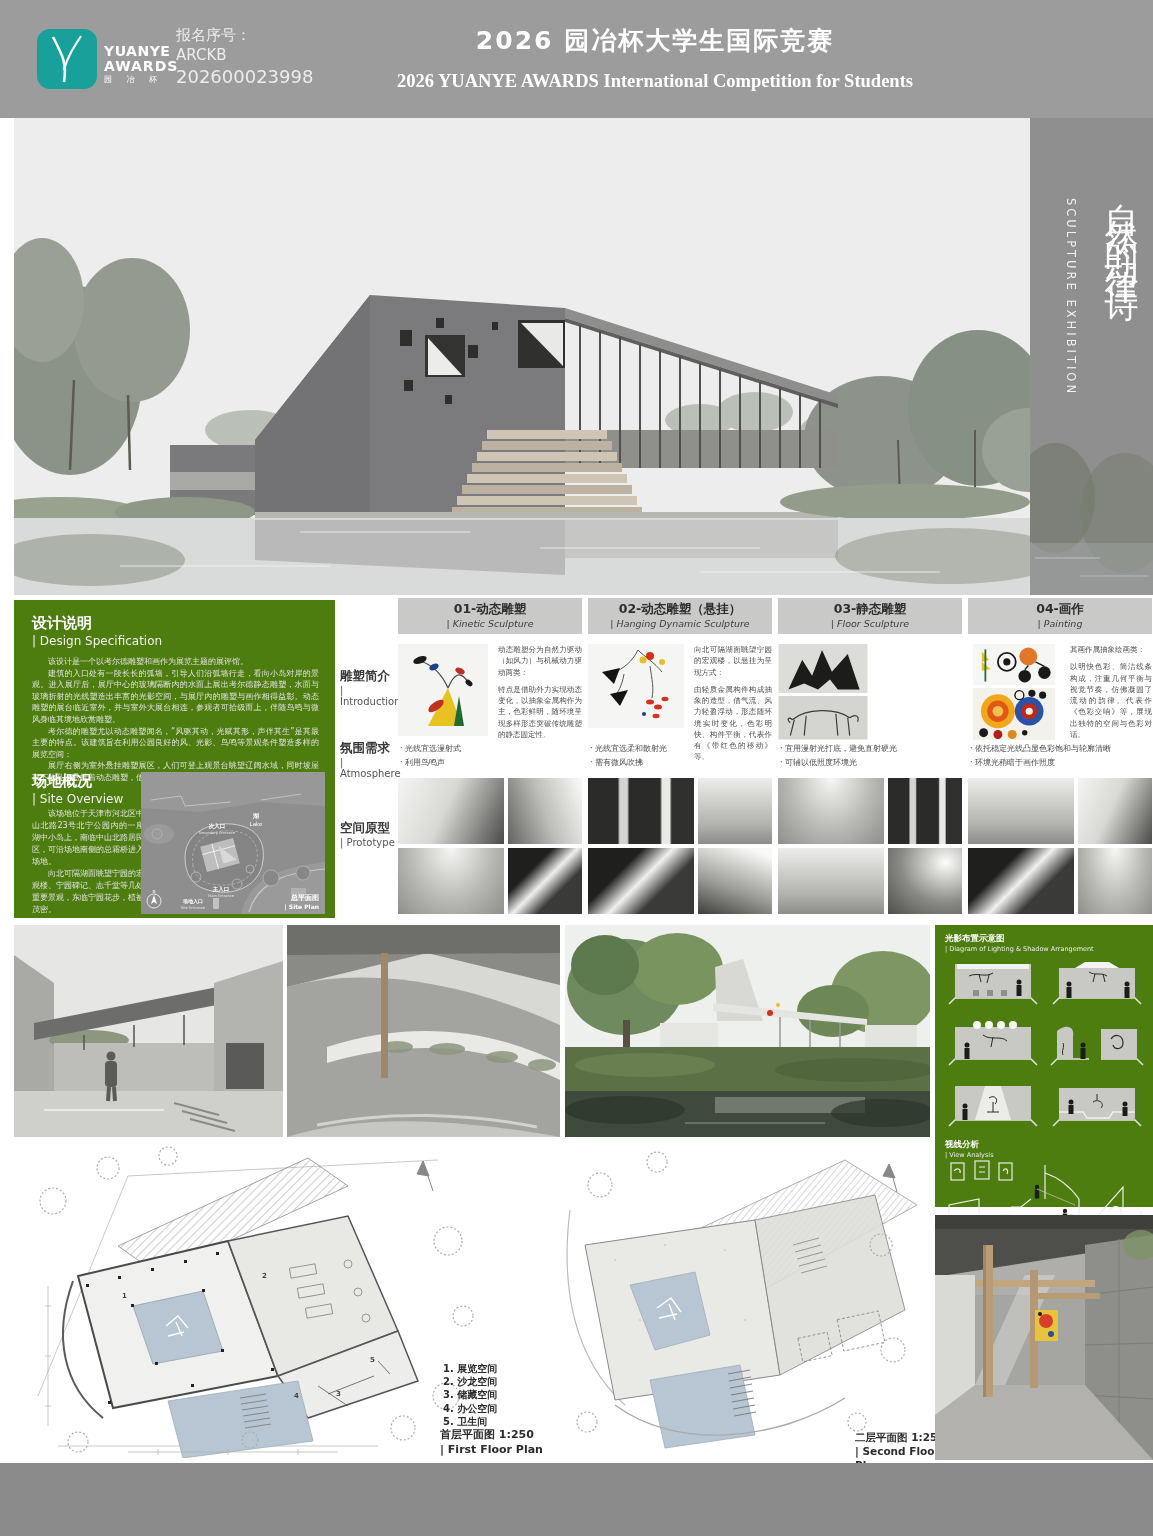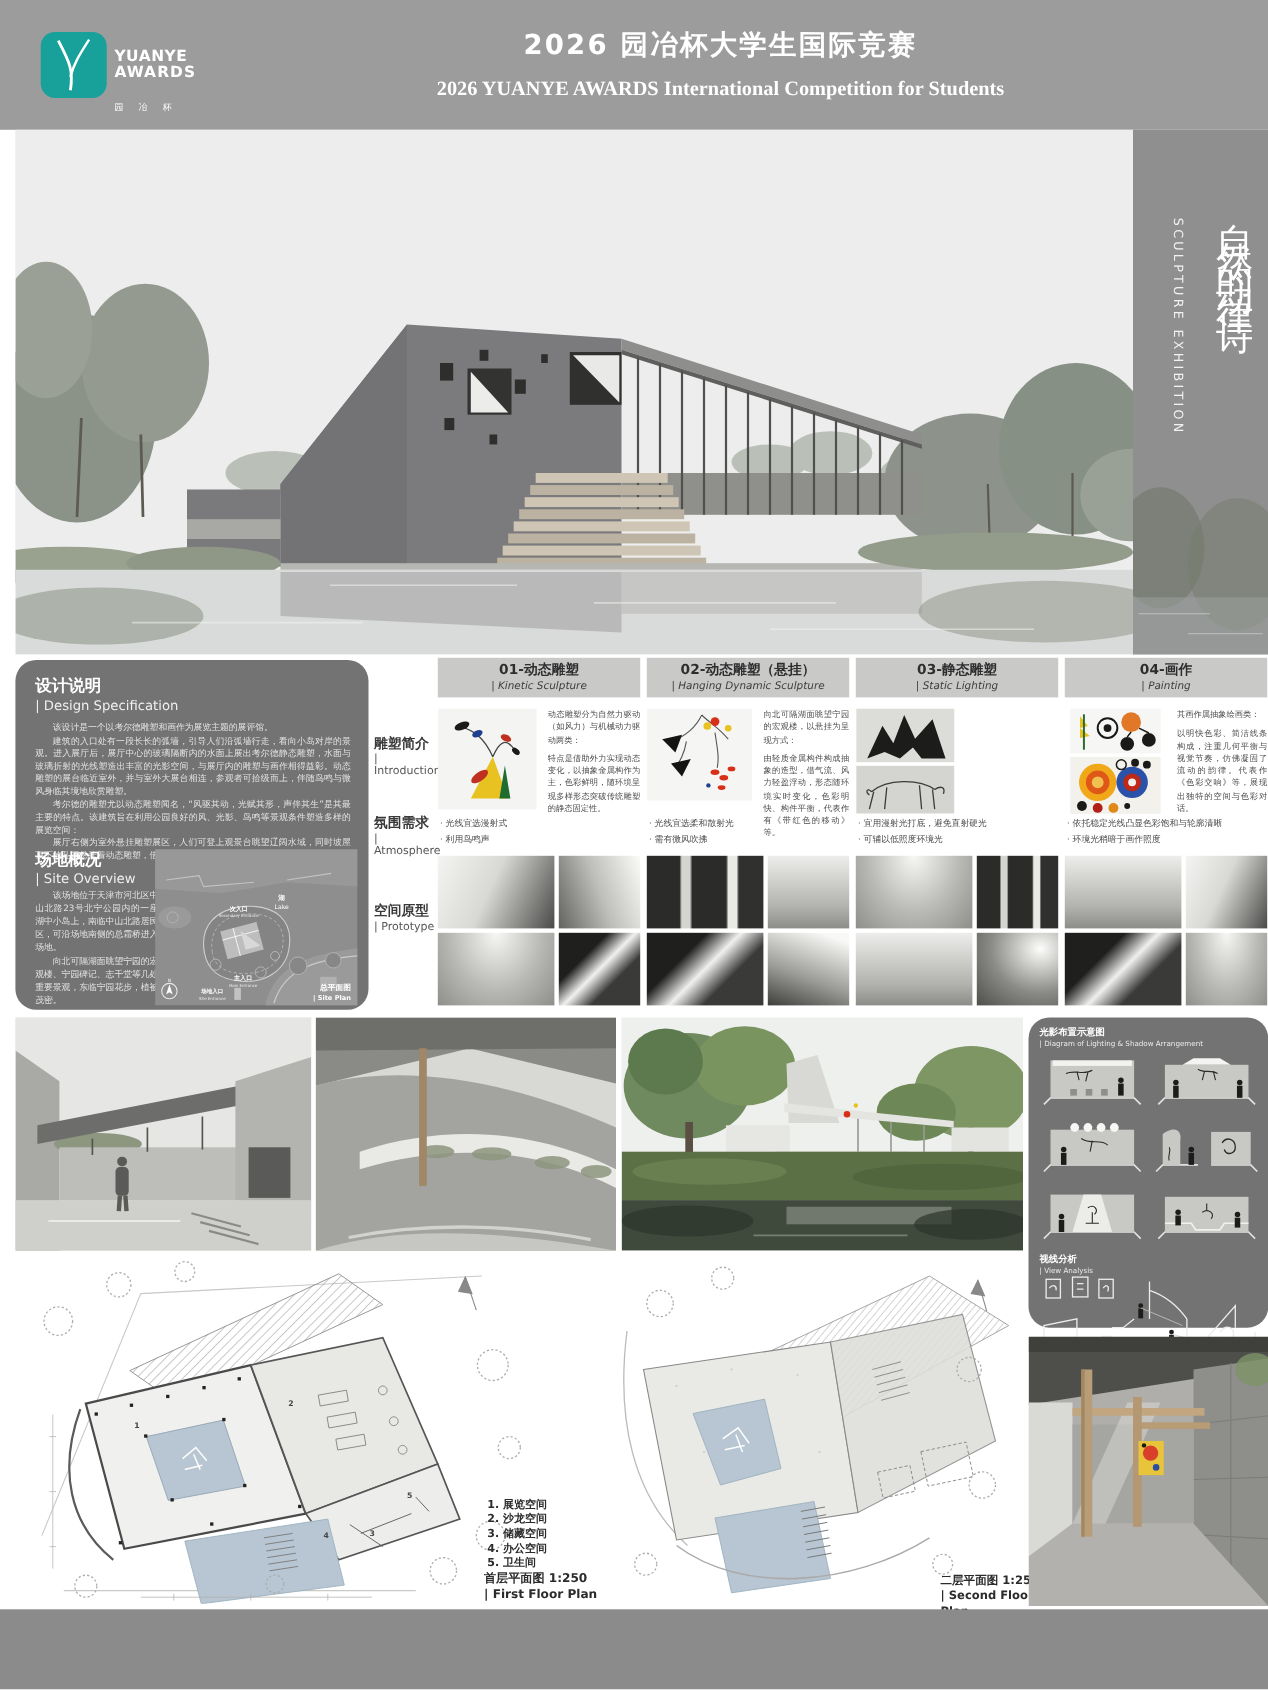--- a/index.html
+++ b/index.html
@@ -6,39 +6,39 @@
   .poster{position:relative;width:1153px;height:1536px;background:#ffffff;overflow:hidden;
     font-family:"DejaVu Sans","Liberation Sans",sans-serif;color:#333;}
   .abs{position:absolute;}
 
   
   .header{left:0;top:0;width:1153px;height:118px;background:#9c9c9c;}
   .logo-tile{left:36px;top:28px;width:62px;height:62px;}
   .brand{left:104px;top:44px;color:#fff;line-height:1.05;}
   .brand .b1{font-size:14px;font-weight:bold;letter-spacing:.5px;}
   .brand .b2{font-size:14px;font-weight:bold;letter-spacing:1px;}
-  .brand .b3{font-size:8px;letter-spacing:6px;margin-top:21px;font-family:Liberation Serif, serif;}
+  .brand .b3{font-size:8px;letter-spacing:6px;margin-top:3px;}
   .entry{left:176px;top:26px;color:#ececec;line-height:1.3;}
   .entry .e0{font-size:15px;}
   .entry .e1{font-size:15px;}
   .entry .e2{font-size:18px;}
   .titles{left:330px;top:24px;width:650px;text-align:center;color:#fff;}
   .titles .t-cn{font-size:25px;font-weight:bold;letter-spacing:2px;}
   .titles .t-en{font-size:18.5px;margin-top:14px;font-family:"Liberation Serif","DejaVu Serif",serif;font-weight:bold;}
 
   
   .hero{left:14px;top:118px;width:1016px;height:477px;background:#ecedec;overflow:hidden;}
   .sidebar{left:1030px;top:118px;width:123px;height:477px;background:#8f8f8f;overflow:hidden;}
   .v-cn{right:14px;top:58px;color:#fff;font-size:34px;font-weight:500;
     writing-mode:vertical-rl;letter-spacing:17px;line-height:1;}
   .v-en{left:34px;top:80px;color:#f2f2f2;font-size:11.5px;letter-spacing:3px;
     writing-mode:vertical-rl;}
 
   
-  .panel-dark{background:#737373;color:#fff;border-radius:19px;}
+  .panel-dark{background:#4d7c0f;color:#fff;}
   .spec-panel{left:14px;top:600px;width:321px;height:318px;}
   .spec-inner{position:absolute;left:18px;top:14px;right:16px;}
   .h-cn{font-size:15px;font-weight:bold;color:#fff;}
   .h-en{font-size:12px;color:#f0f0f0;margin-top:1px;}
   .spec-text{margin-top:8px;font-size:8px;line-height:1.45;color:#e3e3e3;text-align:justify;}
   .spec-text p{margin:0;text-indent:2em;}
   .site-block{position:absolute;left:18px;top:172px;right:8px;bottom:8px;}
   .site-text{position:absolute;left:0;top:36px;width:112px;font-size:8px;line-height:1.5;
     color:#e3e3e3;text-align:justify;}
   .site-text p{margin:0;text-indent:2em;}
@@ -104,20 +104,25 @@
         <rect x="1" y="1" width="60" height="60" rx="13" fill="#18a09b"></rect>
         <path d="M17 9 C27 28 31 36 28 54" stroke="#fff" stroke-width="2.6" fill="none"></path>
         <path d="M45 8 C36 22 31 30 28 42" stroke="#fff" stroke-width="2.2" fill="none"></path>
       </svg>
     </div>
     <div class="abs brand">
       <div class="b1">YUANYE</div>
       <div class="b2">AWARDS</div>
       <div class="b3">园 冶 杯</div>
     </div>
+    <div class="abs entry">
+      <div class="e0">报名序号：</div>
+      <div class="e1">ARCKB</div>
+      <div class="e2">202600023998</div>
+    </div>
     <div class="abs titles">
       <div class="t-cn">2026 园冶杯大学生国际竞赛</div>
       <div class="t-en">2026 YUANYE AWARDS International Competition for  Students</div>
     </div>
   </div>
 
   <div class="abs hero">
     <svg width="1016" height="477" viewBox="14 118 1016 477">
       <rect x="14" y="118" width="1016" height="477" fill="#ecedec"></rect>
 
@@ -373,21 +378,21 @@
         <div class="pimg g4"></div>
         <div class="pimg g6"></div>
         <div class="pimg g5"></div>
         <div class="pimg g8"></div>
       </div>
     </div>
 
     <div class="mcol" style="left:438px">
       <div class="colhdr">
         <div class="ch1">03-静态雕塑</div>
-        <div class="ch2">| Static Lighting</div>
+        <div class="ch2">| Floor Sculpture</div>
       </div>
       <div class="intro-row">
         <div class="media">
           <svg width="90" height="50" viewBox="0 0 90 50">
             <rect width="90" height="50" fill="#dcdcd8"></rect>
             <polygon points="10,46 24,16 34,32 44,6 54,28 70,10 82,46 60,46 52,36 40,46 26,40" fill="#1c1c1a"></polygon>
           </svg>
           <svg width="90" height="44" viewBox="0 0 90 44">
             <rect width="90" height="44" fill="#d4d4d0"></rect>
             <path d="M14 24 C28 12 58 12 72 22 M72 22 C78 18 82 20 80 26 M16 24 L12 40 M28 20 L26 40 M58 18 L60 40 M70 22 L72 40 M14 24 C10 20 8 24 12 27" stroke="#3c3c3a" stroke-width="1.2" fill="none"></path>

